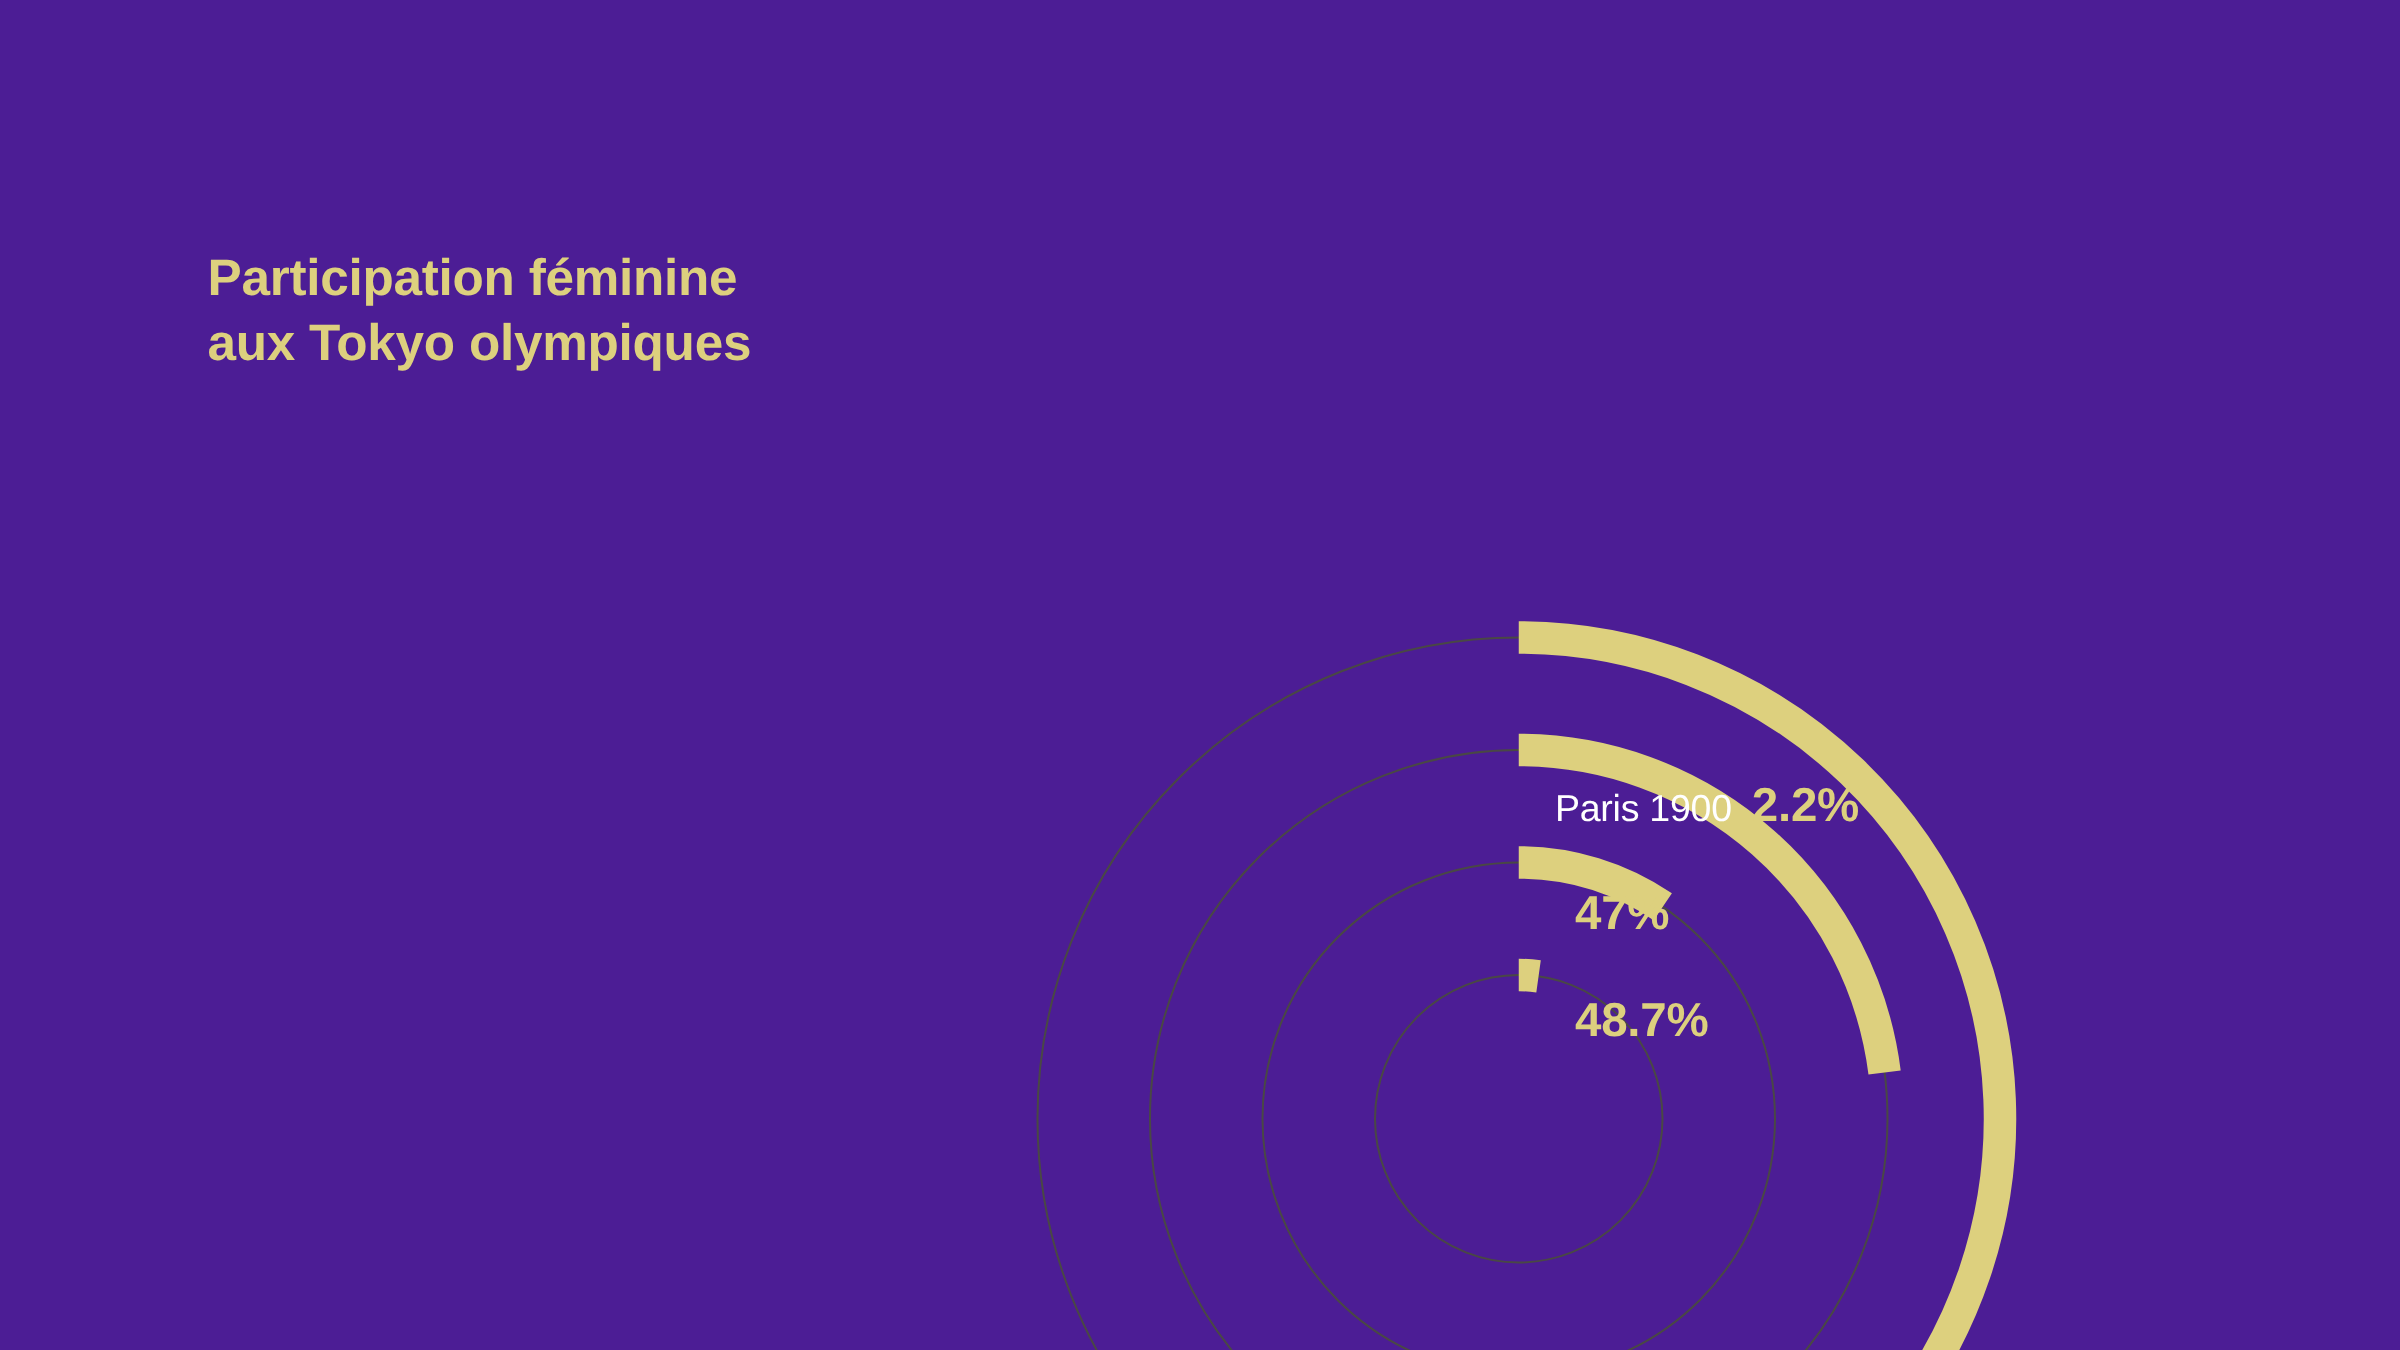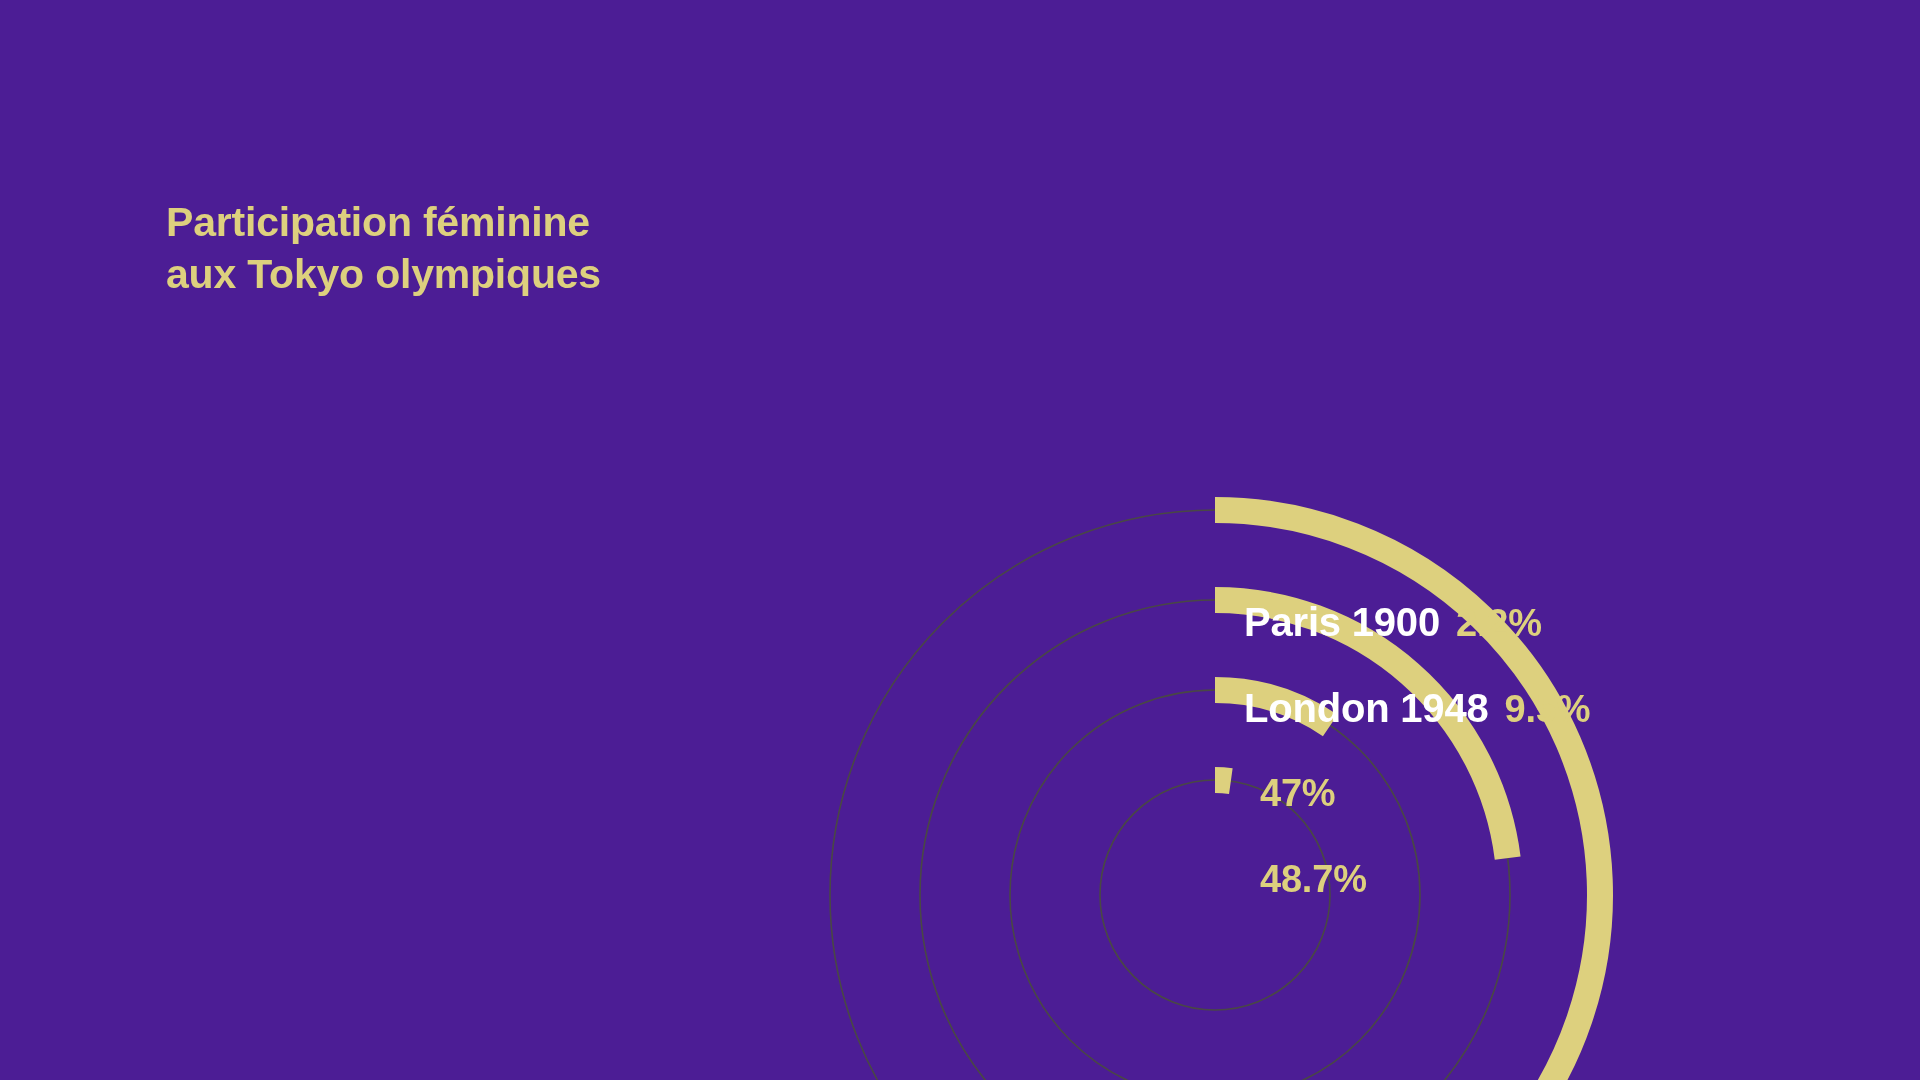--- a/index.html
+++ b/index.html
@@ -61,31 +61,32 @@
     top: 600px;
     width: 640px;
   }
   .legend-row {
     display: flex;
     align-items: baseline;
     height: 86px;
     white-space: nowrap;
   }
   .legend-label {
-    font-size: 40px;
-    font-weight: bold;
+    font-size: 30px;
+    font-weight: normal;
     color: #ffffff;
     letter-spacing: -0.2px;
   }
   .legend-value {
     font-size: 38px;
     font-weight: bold;
     color: #ddd07e;
     margin-left: 16px;
     letter-spacing: -0.2px;
+    margin-top: 24px;
   }
 </style>
 </head>
 <body>
 
 <div id="stage">
 
   <div id="title-block">
     <span class="title-line">Participation féminine</span>
     <span class="title-line">aux Tokyo olympiques</span>
@@ -108,24 +109,20 @@
     </svg>
   </div>
 
   <div id="legend">
 
     <div class="legend-row">
       <span class="legend-label">Paris 1900</span>
       <span class="legend-value">2.2%</span>
     </div>
 
-    <div class="legend-row">
-      <span class="legend-label">London 1948</span>
-      <span class="legend-value">9.5%</span>
-    </div>
 
     <div class="legend-row">
       <span class="legend-value">47%</span>
     </div>
 
     <div class="legend-row">
       <span class="legend-value">48.7%</span>
     </div>
 
   </div>

